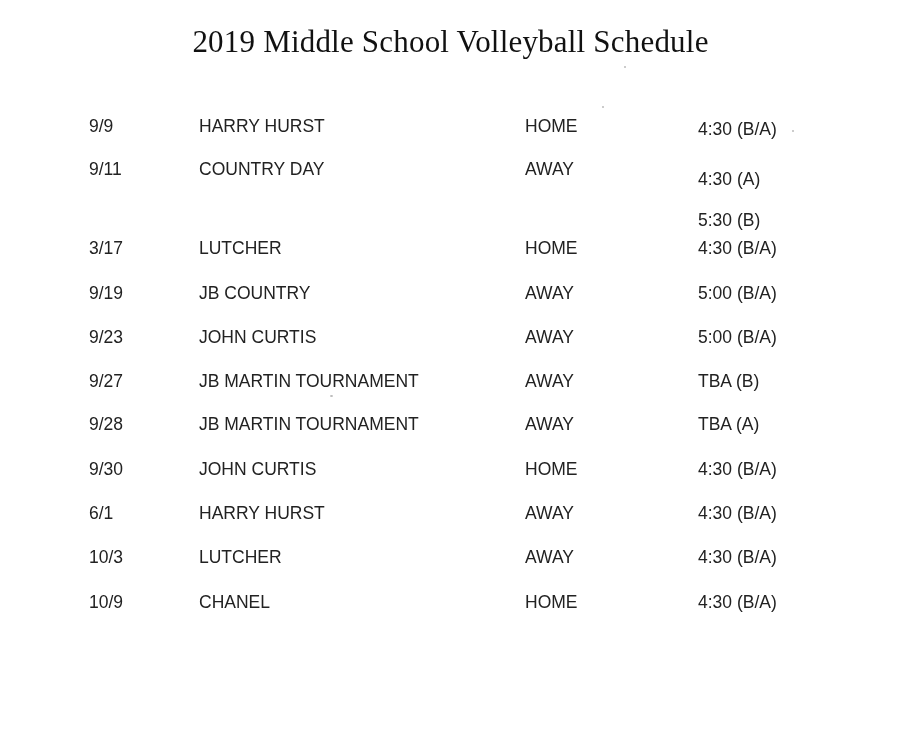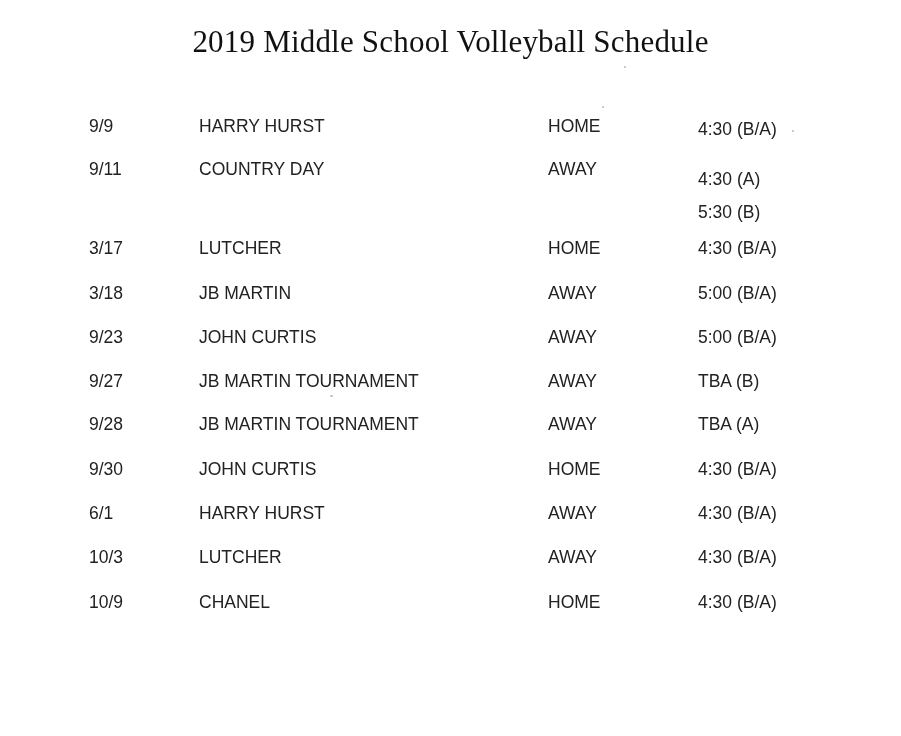--- a/index.html
+++ b/index.html
@@ -8,21 +8,21 @@
       position: absolute; top: 24px; left: 0; width: 901px; text-align: center;
       font-family: "Liberation Serif", "DejaVu Serif", serif;
       font-size: 31px; color: #111; letter-spacing: 0.2px;
     }
     .row { position: absolute; left: 0; width: 901px; height: 24px;
       font-family: "Liberation Sans", "DejaVu Sans", sans-serif;
       font-size: 17.5px; color: #222; }
     .cell { position: absolute; top: 0; white-space: nowrap; }
     .c-date { left: 89px; }
     .c-opp { left: 199px; }
-    .c-loc { left: 548px; text-align: center; }
+    .c-loc { left: 525px; text-align: center; }
     .c-time { left: 698px; line-height: 27px; }
     .speck { position: absolute; background: #bbb; border-radius: 50%; }
   </style>
 </head>
 <body>
 
 <div>
   <div class="title">2019 Middle School Volleyball Schedule</div>
 
   <div>
@@ -32,34 +32,34 @@
       <span class="cell c-loc">HOME</span>
       <span class="cell c-time">4:30 (B/A)</span>
     </div>
 
     <div class="row" style="top:159px; height:54px">
       <span class="cell c-date">9/11</span>
       <span class="cell c-opp">COUNTRY DAY</span>
       <span class="cell c-loc">AWAY</span>
       <span class="cell c-time" style="line-height:normal">
         <div style="margin-top:10px">4:30 (A)</div>
-        <div style="margin-top:12px">5:30 (B)</div>
+        <div style="margin-top:20px">5:30 (B)</div>
       </span>
     </div>
 
     <div class="row" style="top:238px">
       <span class="cell c-date">3/17</span>
       <span class="cell c-opp">LUTCHER</span>
       <span class="cell c-loc">HOME</span>
       <span class="cell c-time" style="line-height:normal">4:30 (B/A)</span>
     </div>
 
     <div class="row" style="top:283px">
-      <span class="cell c-date">3/18</span>
-      <span class="cell c-opp">JB MARTIN</span>
+      <span class="cell c-date">9/19</span>
+      <span class="cell c-opp">JB COUNTRY</span>
       <span class="cell c-loc">AWAY</span>
       <span class="cell c-time" style="line-height:normal">5:00 (B/A)</span>
     </div>
 
     <div class="row" style="top:327px">
       <span class="cell c-date">9/23</span>
       <span class="cell c-opp">JOHN CURTIS</span>
       <span class="cell c-loc">AWAY</span>
       <span class="cell c-time" style="line-height:normal">5:00 (B/A)</span>
     </div>

